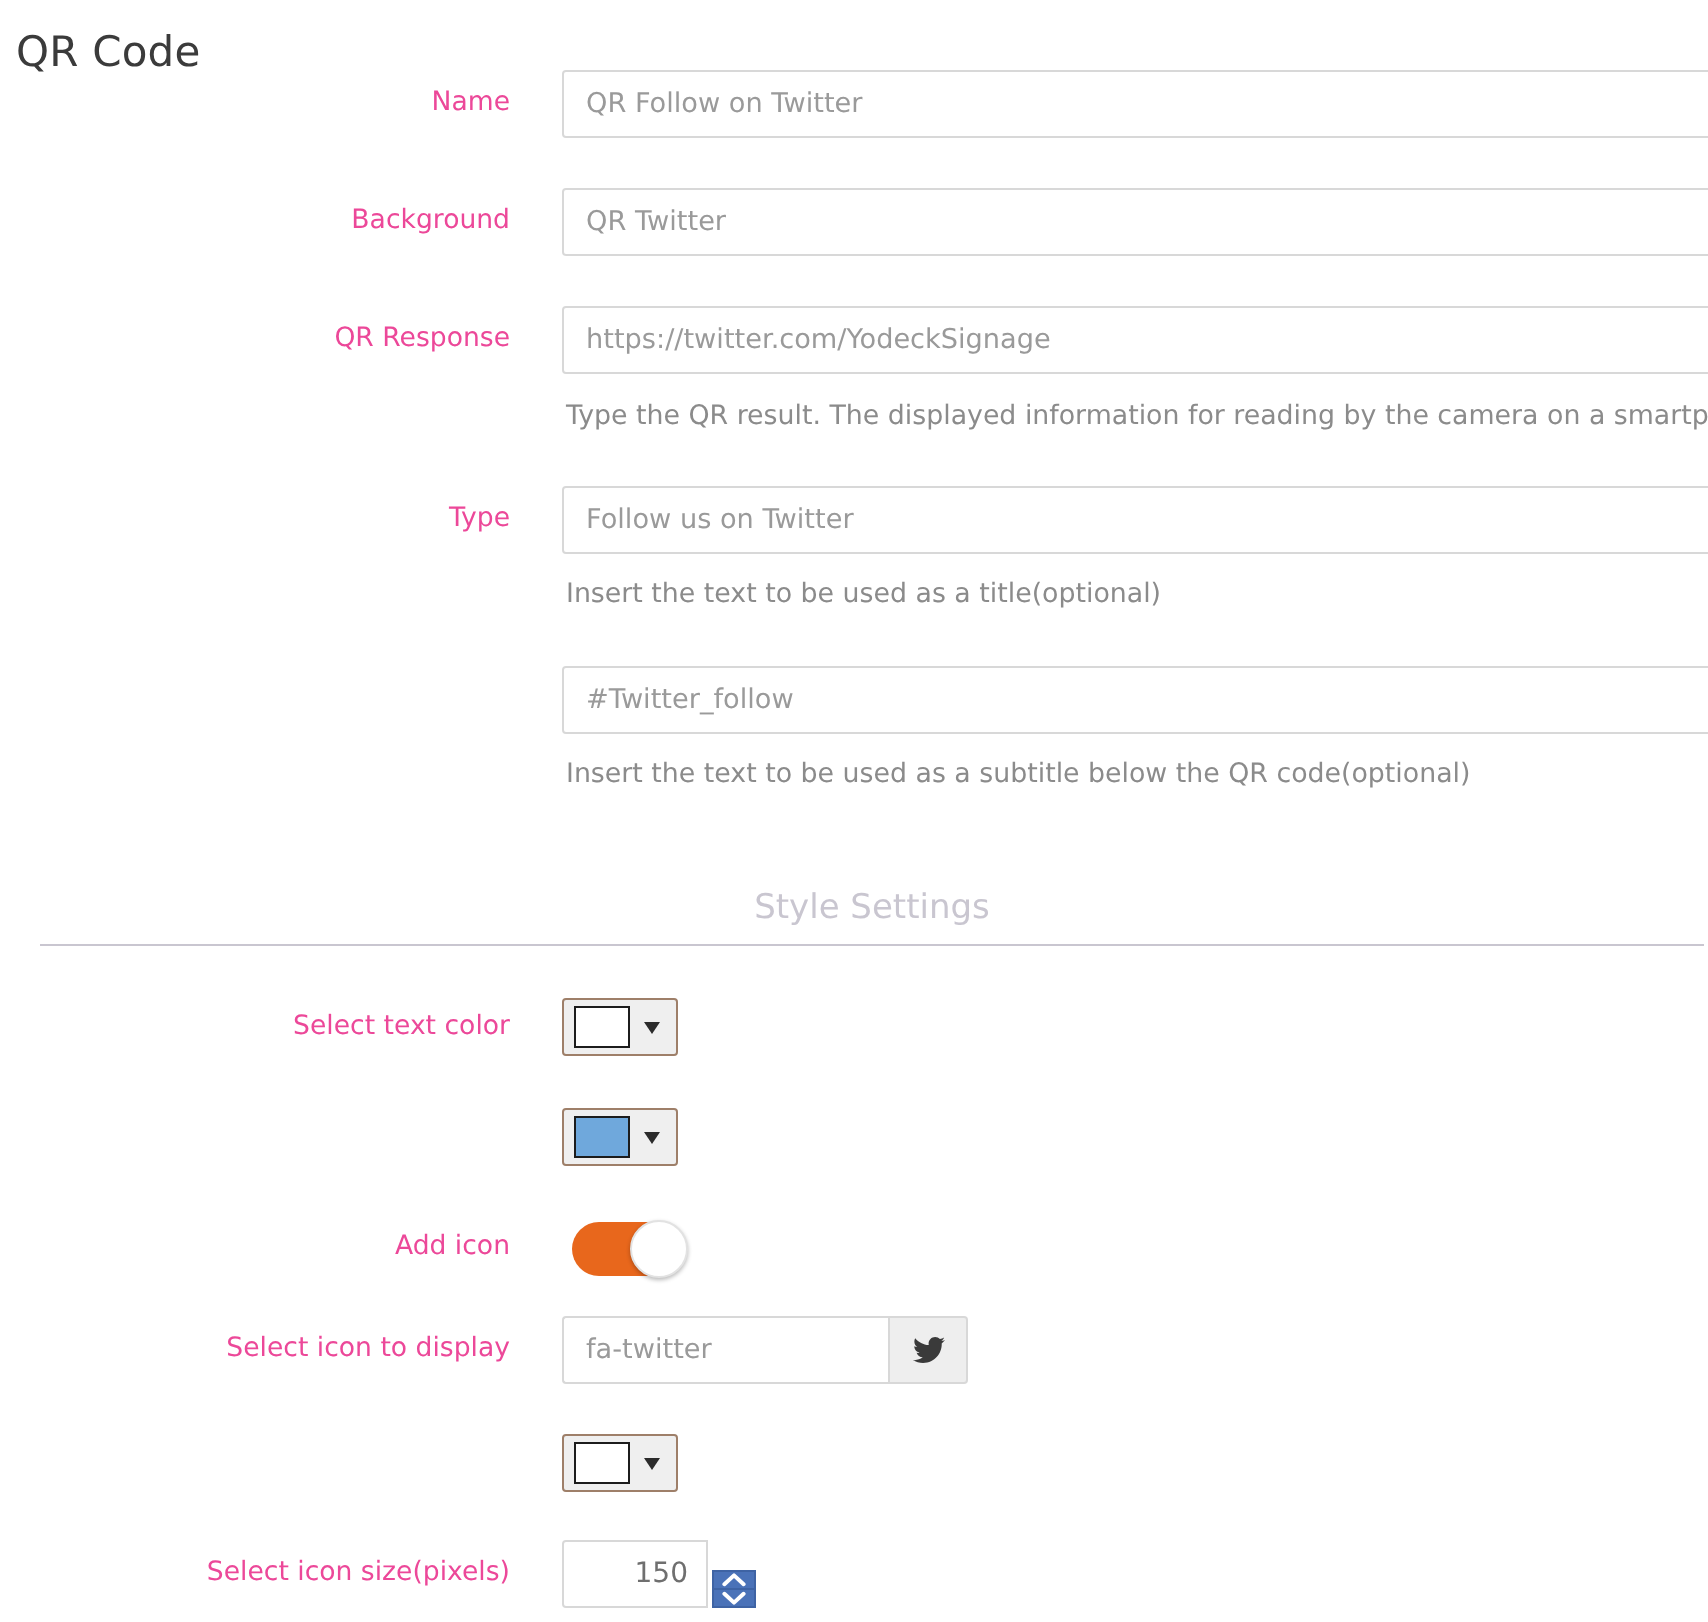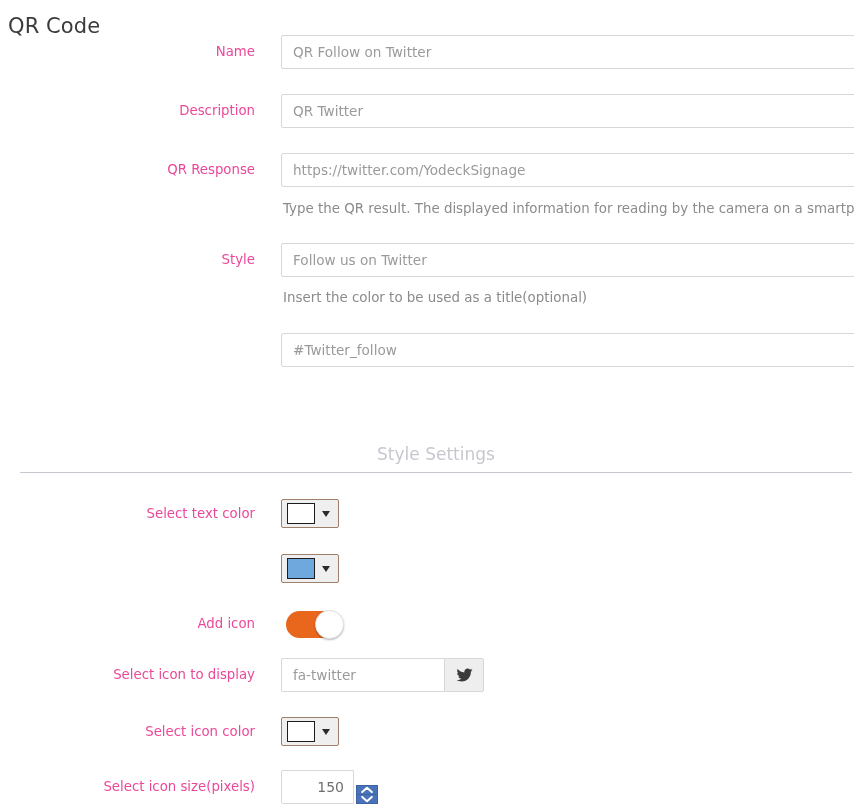--- a/index.html
+++ b/index.html
@@ -220,47 +220,48 @@
   <h1 class="page-title">QR Code</h1>
 
   <div class="form-row" style="top:35px;">
     <div class="form-label">Name</div>
     <div class="field-wrap">
       <input class="text-input" type="text" placeholder="QR Follow on Twitter" style="">
     </div>
   </div>
 
   <div class="form-row" style="top:94px;">
-    <div class="form-label">Description</div>
+    <div class="form-label">Background</div>
     <div class="field-wrap">
       <input class="text-input" type="text" placeholder="QR Twitter" style="">
     </div>
   </div>
 
   <div class="form-row" style="top:153px;">
     <div class="form-label">QR Response</div>
     <div class="field-wrap">
       <input class="text-input" type="text" placeholder="https://twitter.com/YodeckSignage" style="">
     </div>
   </div>
   <div class="help-text" style="top:200px;">Type the QR result. The displayed information for reading by the camera on a smartphone</div>
 
   <div class="form-row" style="top:243px;">
-    <div class="form-label">Style</div>
+    <div class="form-label">Type</div>
     <div class="field-wrap">
       <input class="text-input" type="text" placeholder="Follow us on Twitter" style="">
     </div>
   </div>
-  <div class="help-text" style="top:289px;">Insert the color to be used as a title(optional)</div>
+  <div class="help-text" style="top:289px;">Insert the text to be used as a title(optional)</div>
 
   <div class="form-row" style="top:333px;">
     <div class="field-wrap">
       <input class="text-input" type="text" placeholder="#Twitter_follow" style="">
     </div>
   </div>
+  <div class="help-text" style="top:379px;">Insert the text to be used as a subtitle below the QR code(optional)</div>
 
   <div class="section-header" style="top:441px;">
     <div class="section-title">Style Settings</div>
     <div class="section-rule"></div>
   </div>
 
   <div class="form-row" style="top:497px;">
     <div class="form-label">Select text color</div>
     <div class="field-wrap" style="top:2px;">
       <div class="color-picker">
@@ -296,21 +297,20 @@
         <div class="input-addon">
           <svg width="19" height="16" viewBox="0 0 512 512">
             <path fill="#3a3a3a" d="M459.37 151.716c.325 4.548.325 9.097.325 13.645 0 138.72-105.583 298.558-298.558 298.558-59.452 0-114.68-17.219-161.137-47.106 8.447.974 16.568 1.299 25.34 1.299 49.055 0 94.213-16.568 130.274-44.832-46.132-.975-84.792-31.188-98.112-72.772 6.498.974 12.995 1.624 19.818 1.624 9.421 0 18.843-1.3 27.614-3.573-48.081-9.747-84.143-51.98-84.143-102.985v-1.299c13.969 7.797 30.214 12.67 47.431 13.319-28.264-18.843-46.781-51.005-46.781-87.391 0-19.492 5.197-37.36 14.294-52.954 51.655 63.675 129.3 105.258 216.365 109.807-1.624-7.797-2.599-15.918-2.599-24.04 0-57.828 46.782-104.934 104.934-104.934 30.213 0 57.502 12.67 76.67 33.137 23.715-4.548 46.456-13.32 66.599-25.34-7.798 24.366-24.366 44.833-46.132 57.827 21.117-2.273 41.584-8.122 60.426-16.243-14.292 20.791-32.161 39.308-52.628 54.253z"></path>
           </svg>
         </div>
       </div>
     </div>
   </div>
 
   <div class="form-row" style="top:715px;">
-    <div class="form-label">Select icon color</div>
     <div class="field-wrap" style="top:2px;">
       <div class="color-picker">
         <span class="swatch" style="background:#ffffff;"></span>
         <span class="caret"></span>
       </div>
     </div>
   </div>
 
   <div class="form-row" style="top:770px;">
     <div class="form-label">Select icon size(pixels)</div>

